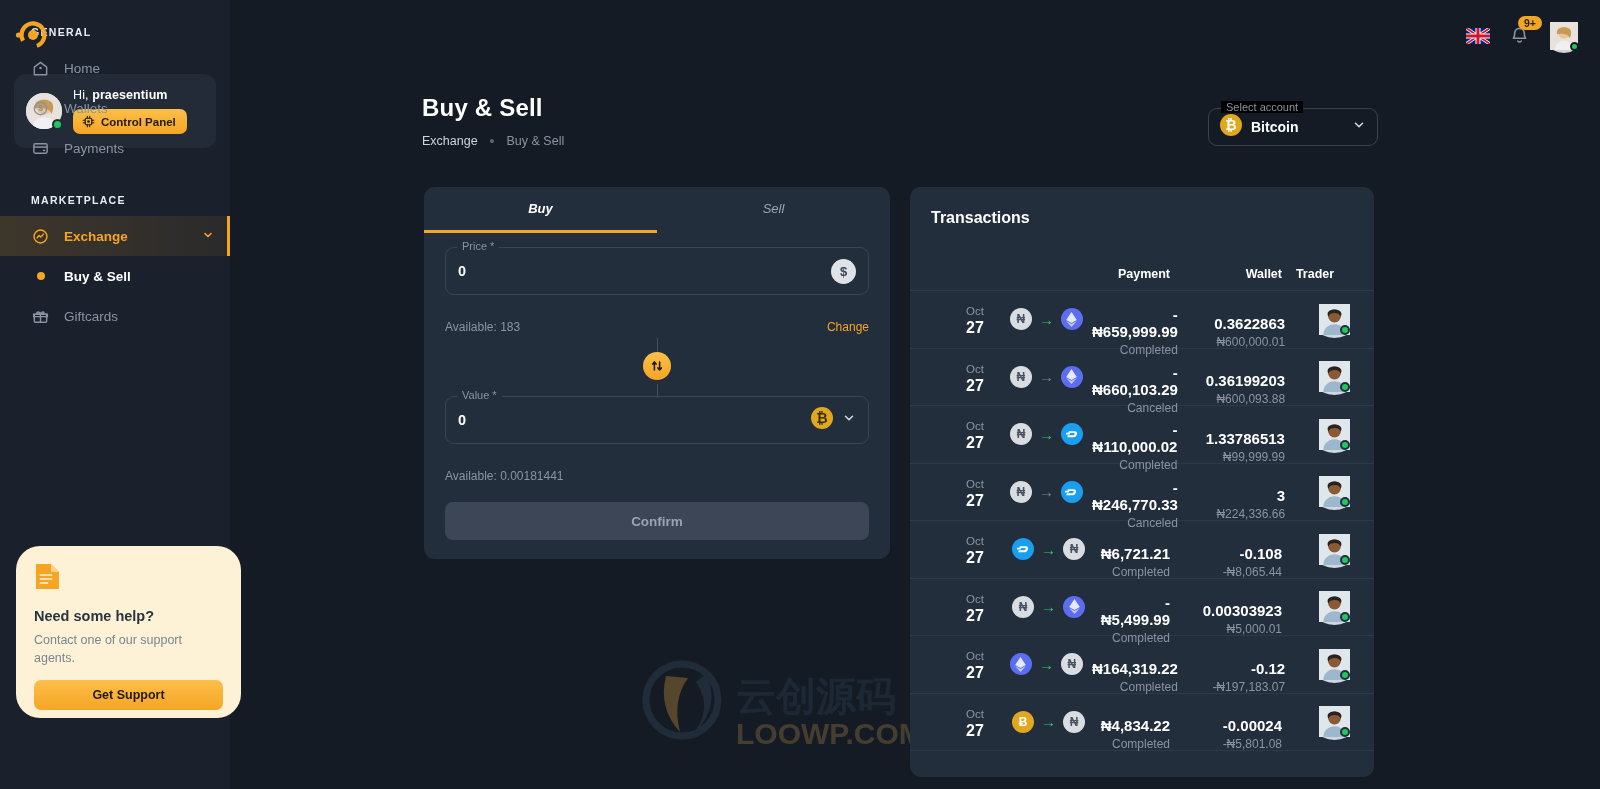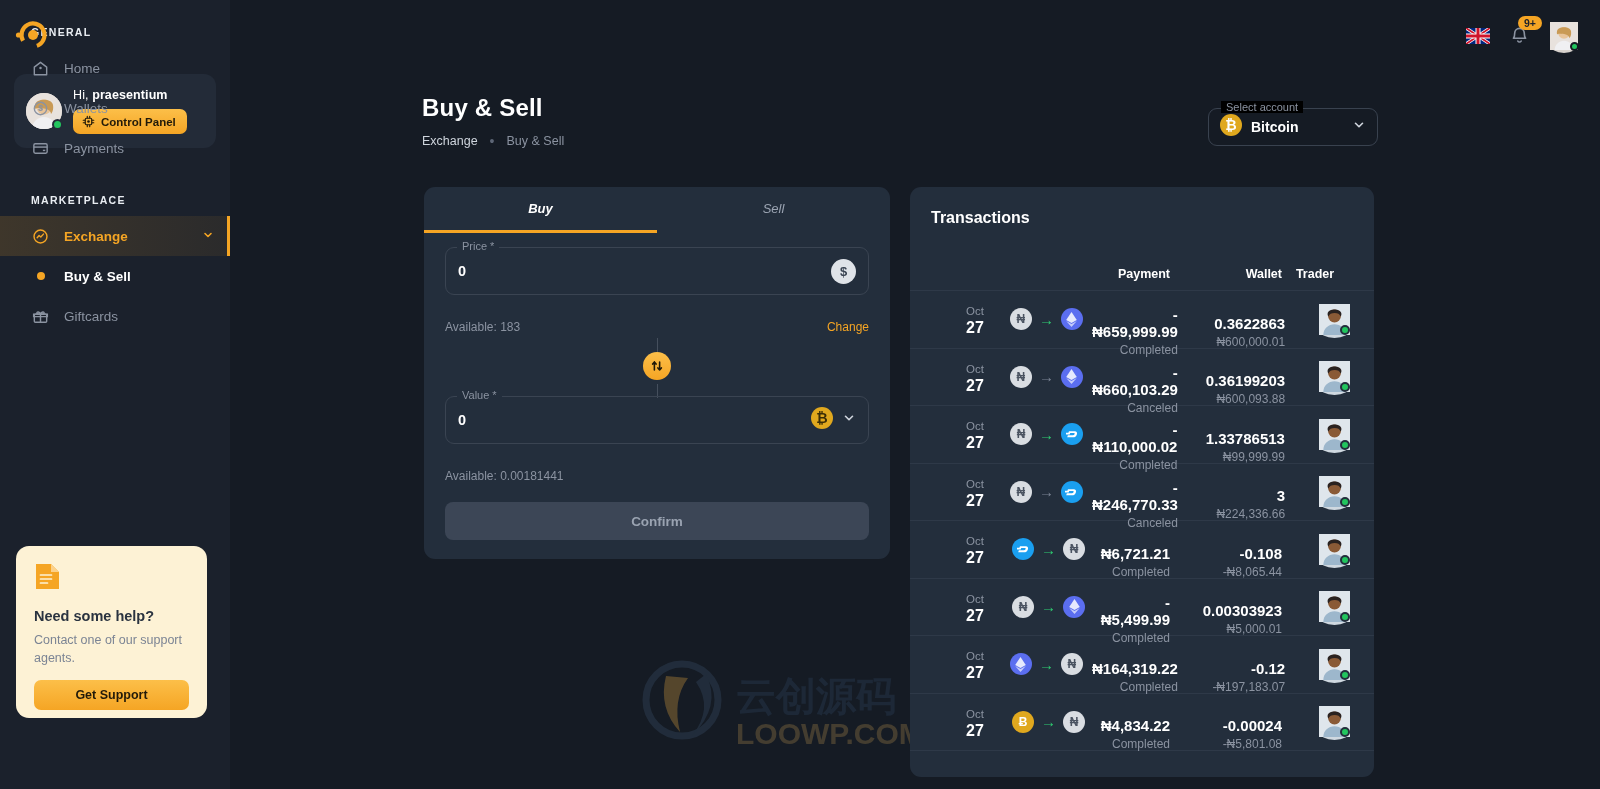--- a/index.html
+++ b/index.html
@@ -84,22 +84,22 @@
     color: #ffffff; font-size: 13.5px; font-weight: 700; cursor: pointer;
   }
   .nav-sub .bullet {
     width: 8px; height: 8px; border-radius: 50%;
     background: #f5a524; margin-left: 6px; flex: 0 0 8px;
   }
   .nav-sub .lbl { margin-left: 19px; }
 
   .help-card {
     position: absolute; left: 16px; top: 546px;
-    width: 191px; height: 172px;
-    background: #fdf2d5; border-radius: 13px;
+    width: 225px; height: 172px;
+    background: #fdf2d5; border-radius: 24px;
     padding: 16px 18px;
   }
   .help-title { font-size: 14.5px; font-weight: 700; color: #2a3340; margin-top: 13px; }
   .help-text { font-size: 12.5px; color: #7b8494; line-height: 1.45; margin-top: 7px; }
   .help-btn {
     margin-top: 13px; width: 100%; height: 30px;
     background: linear-gradient(180deg,#fcbf49,#f5a524);
     color: #221a09; font-size: 12.5px; font-weight: 700;
     border: none; border-radius: 7px; cursor: pointer;
   }

